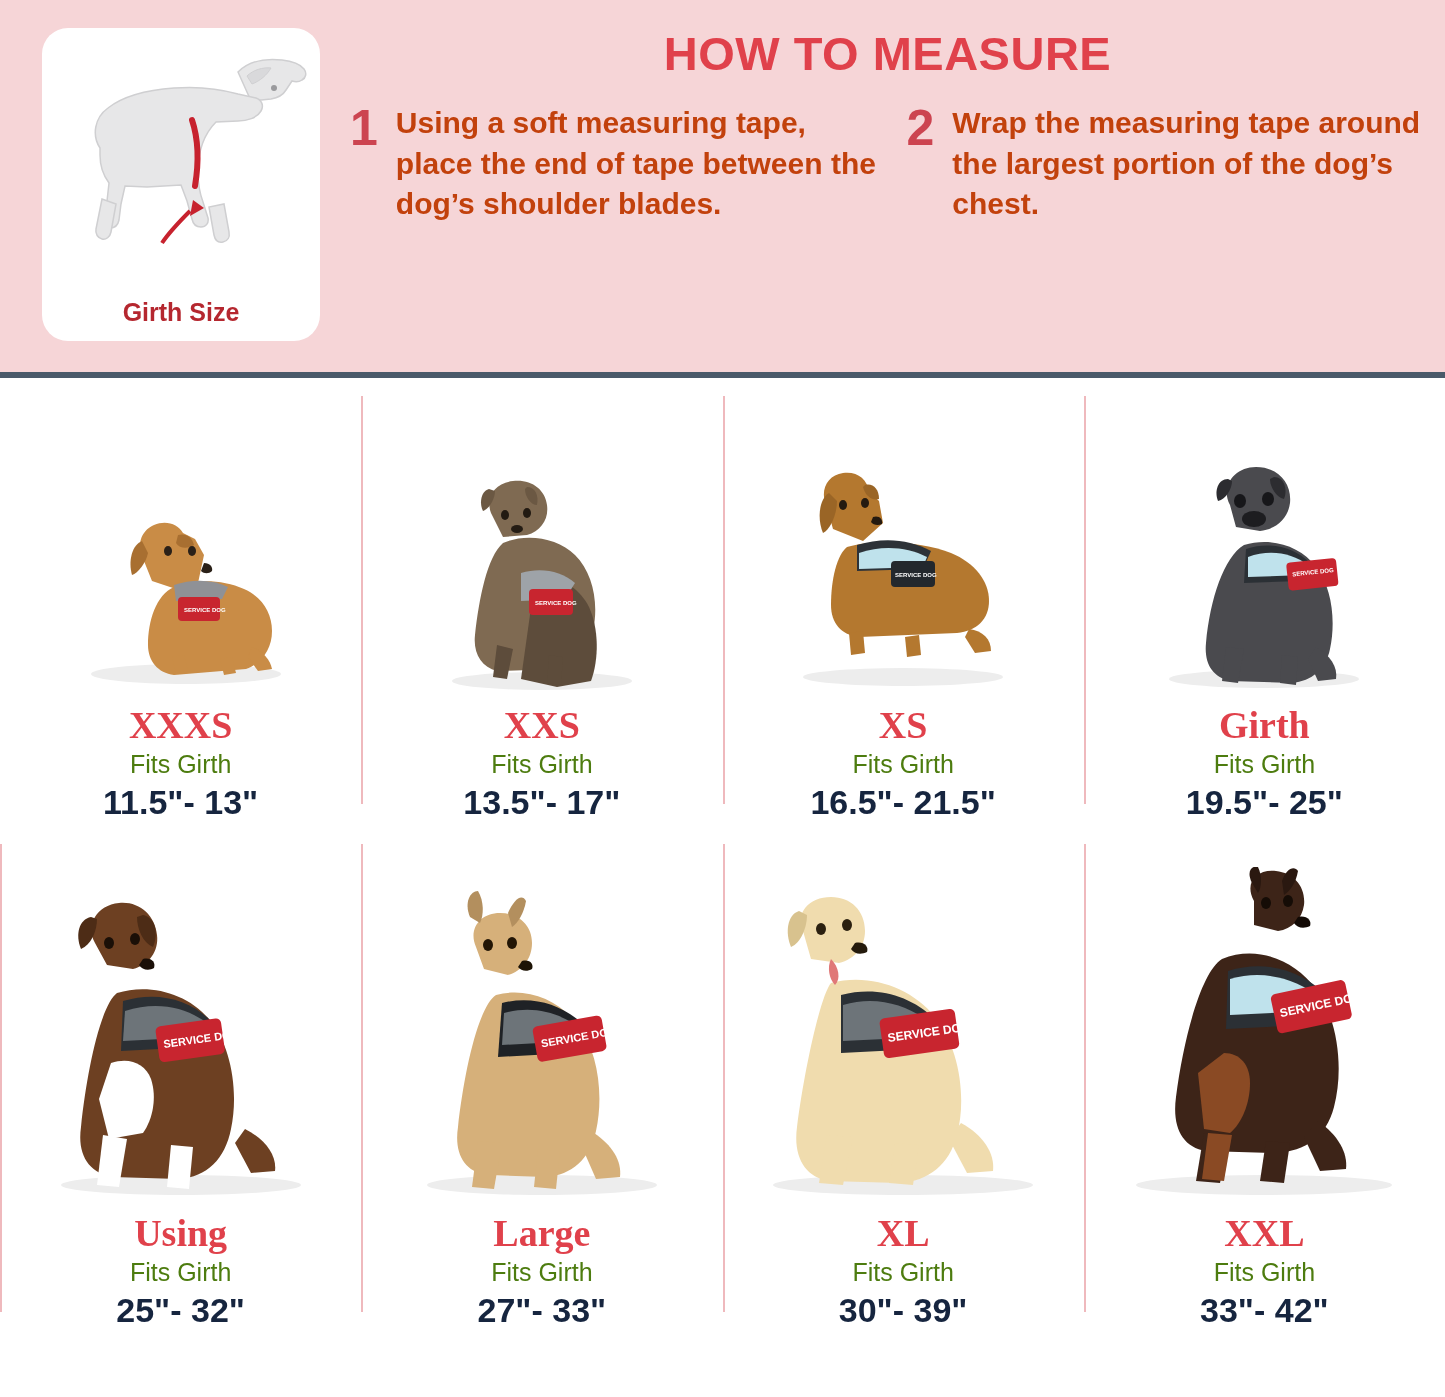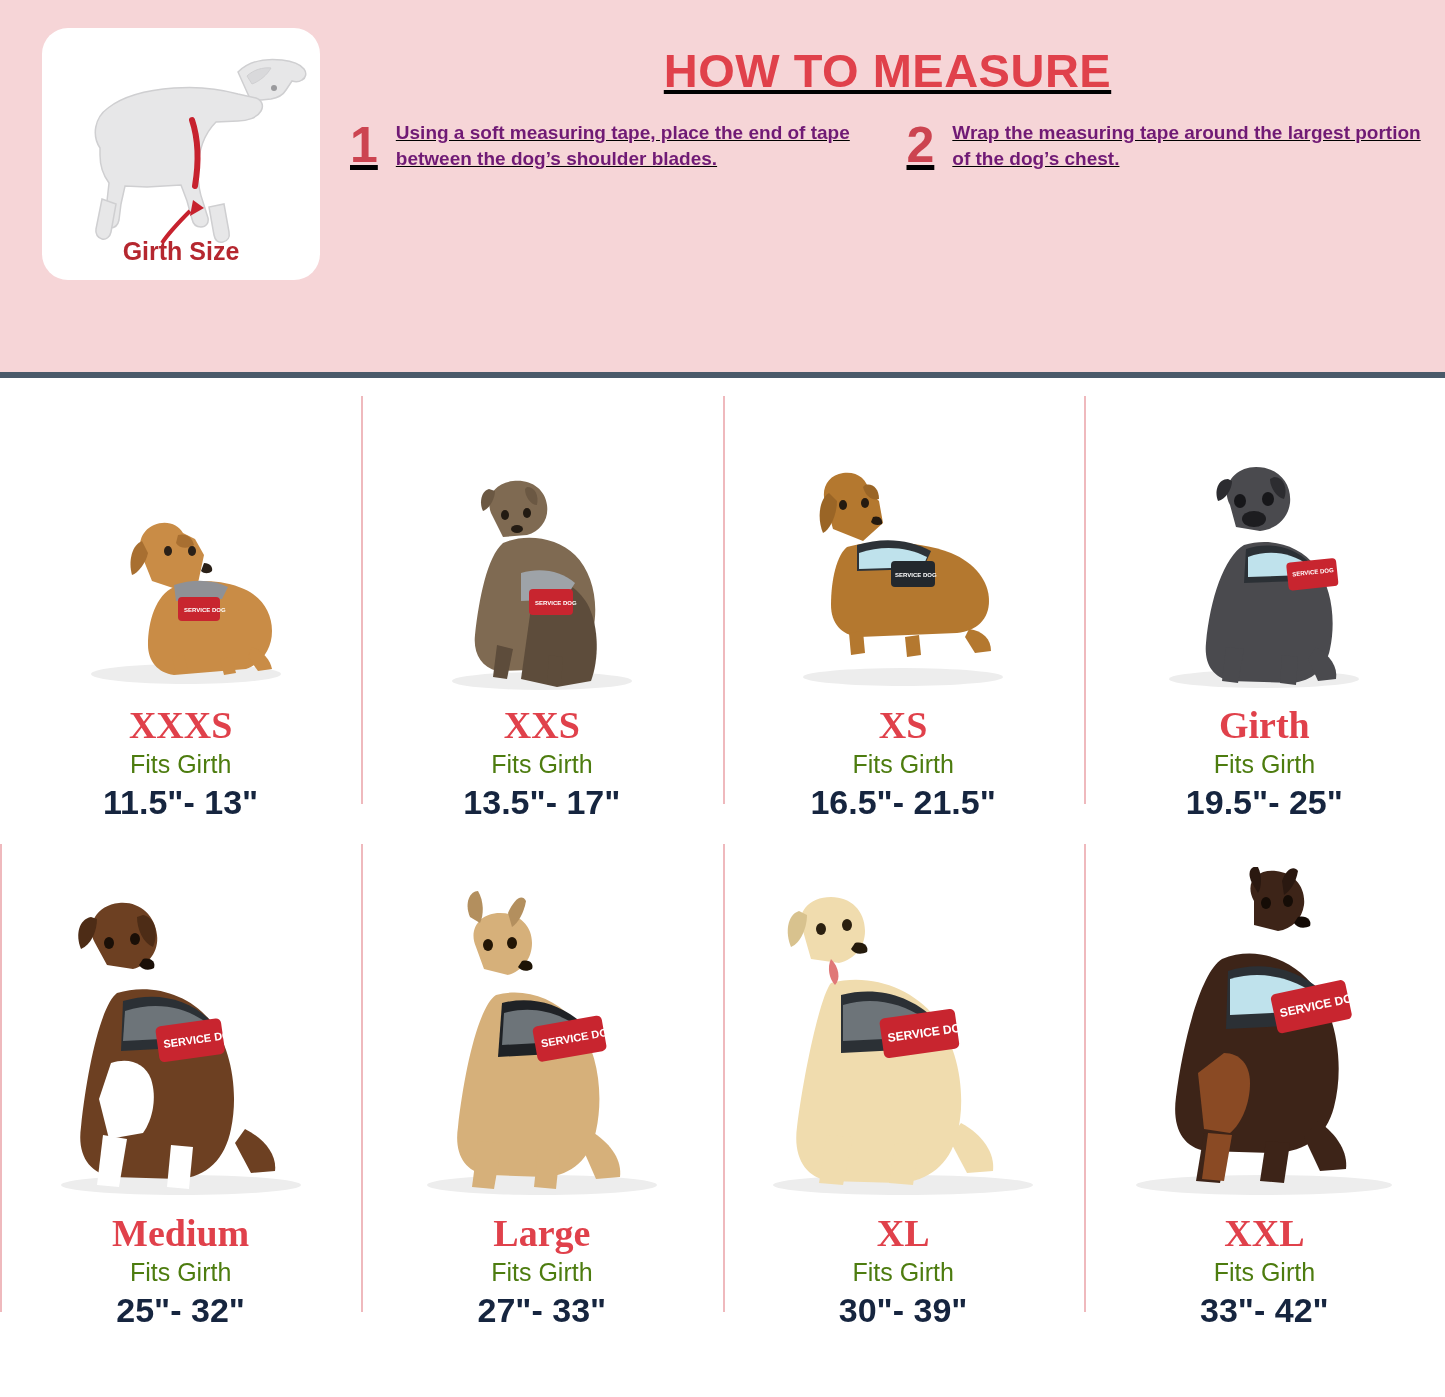--- a/index.html
+++ b/index.html
@@ -15,21 +15,21 @@
   .header {
     position: relative;
     height: 378px;
     background: #f6d5d7;
     border-bottom: 6px solid #4a5a6a;
     display: flex;
     align-items: flex-start;
   }
   .girth-card {
     width: 278px;
-    height: 252px;
+    height: 313px;
     margin: 28px 0 0 42px;
     background: #ffffff;
     border-radius: 26px;
     flex: 0 0 auto;
     position: relative;
     overflow: hidden;
   }
   .girth-card svg { position: absolute; left: 0; top: 0; }
   .girth-label {
     position: absolute;
@@ -37,22 +37,21 @@
     left: 0;
     width: 100%;
     text-align: center;
     color: #b5272f;
     font-size: 25px;
     font-weight: bold;
   }
 
   .header-right {
     flex: 1 1 auto;
-    padding: 17px 10px 0 30px;
-    text-decoration: underline;
+    padding: 0 10px 0 30px;
   }
   .how-title {
     text-align: center;
     color: #e0414b;
     font-size: 47px;
     font-weight: bold;
     letter-spacing: 0.5px;
     margin-top: 26px;
     margin-left: -10px;
   }
@@ -68,22 +67,22 @@
   }
   .step-num {
     color: #cc4450;
     font-size: 50px;
     font-weight: bold;
     line-height: 1;
     margin-right: 18px;
     flex: 0 0 auto;
   }
   .step-text {
-    color: #701a75;
-    font-size: 19px;
+    color: #c2410c;
+    font-size: 30px;
     font-weight: bold;
     line-height: 1.35;
   }
 
   
   .grid {
     display: grid;
     grid-template-columns: repeat(4, 1fr);
     position: relative;
   }
@@ -313,21 +312,21 @@
         <ellipse cx="78" cy="66" rx="5" ry="6" fill="#1a0f07"></ellipse>
         <ellipse cx="104" cy="62" rx="5" ry="6" fill="#1a0f07"></ellipse>
         <path d="M112 82c8-2 13 3 11 9-5 3-12 2-15-3z" fill="#1a0f07"></path>
 
         <path d="M92 124c34-10 66-2 88 20l-14 26-76 4z" fill="#2b3035"></path>
         <path d="M94 134c32-10 60-4 82 12l-6 14-78 4z" fill="#6d7479"></path>
         <rect x="124" y="150" width="66" height="36" rx="5" fill="#c8252f" transform="rotate(-8 124 150)"></rect>
         <text x="130" y="172" transform="rotate(-8 124 150)" style="font-size:11px;font-weight:bold;fill:#fff">SERVICE DOG</text>
       </svg>
     </div>
-    <div class="size-name">Medium</div>
+    <div class="size-name">Using</div>
     <div class="fits">Fits Girth</div>
     <div class="range">25"- 32"</div>
   </div>
 
   <div class="cell row2">
     <div class="vdiv"></div>
     <div class="dog-art">
       <svg width="300" height="330" viewBox="0 0 300 330">
         <ellipse cx="150" cy="308" rx="115" ry="10" fill="#ededed"></ellipse>
         <g fill="#d6b07a">

